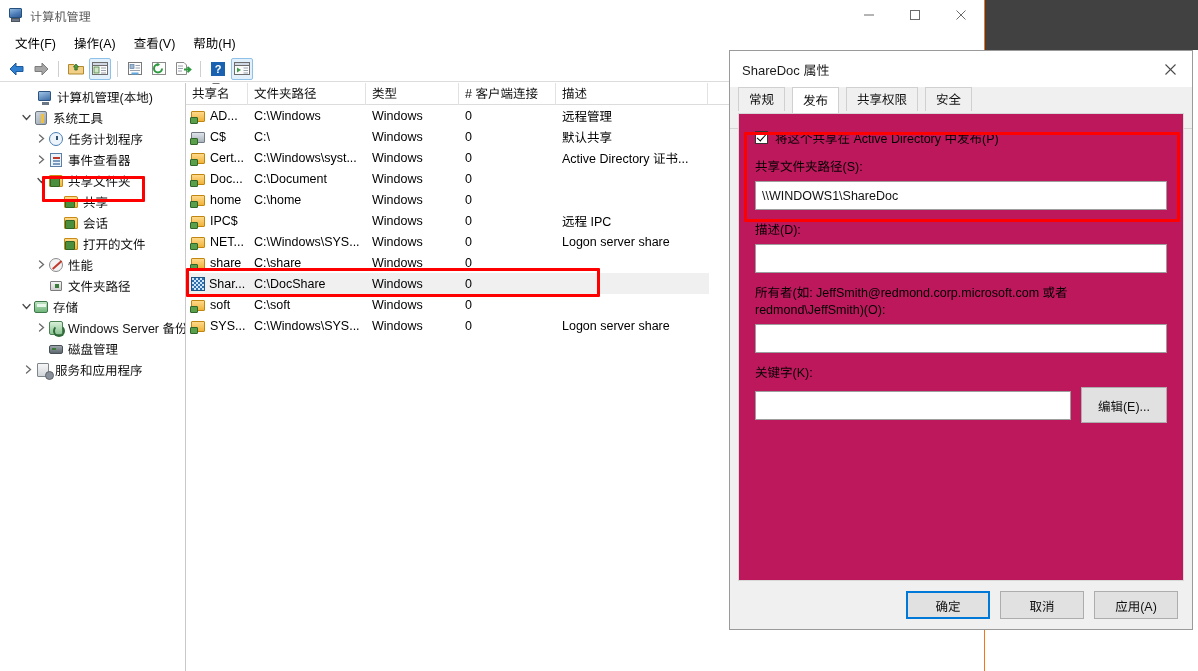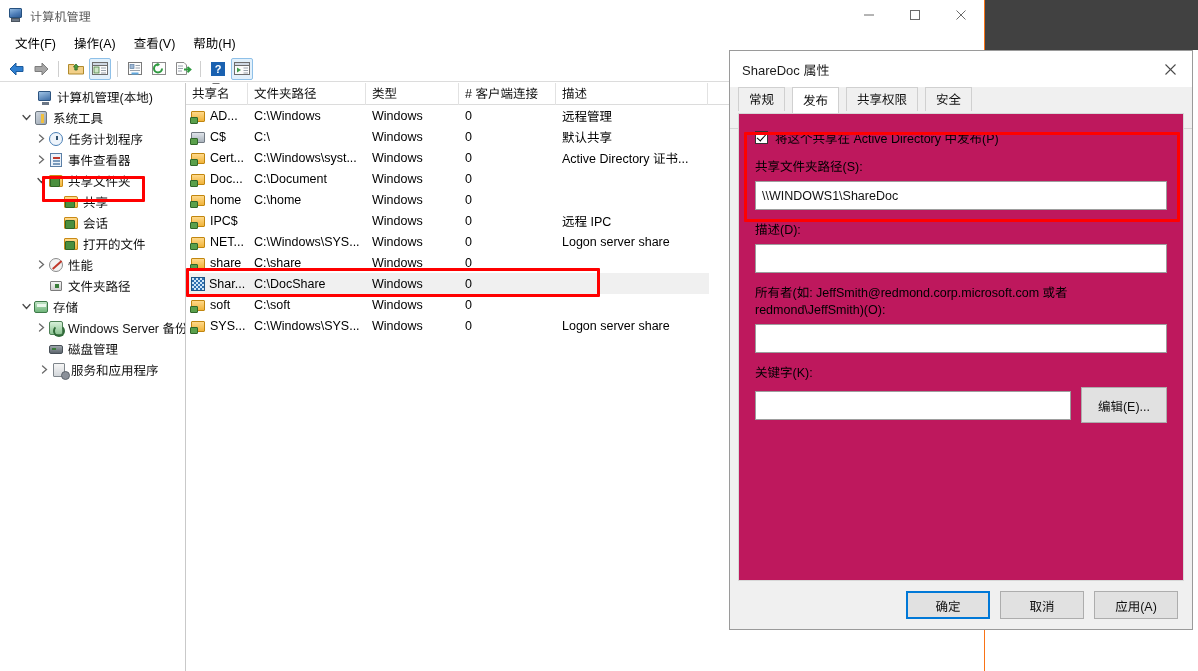--- a/index.html
+++ b/index.html
@@ -490,21 +490,21 @@
             </span>
             <span class="tlabel">Windows Server 备份</span>
           </div>
           <div class="tree-row" style="padding-left: 34px;">
             <span class="tw"></span>
             <span class="ticon">
               <span class="ic-disk"></span>
             </span>
             <span class="tlabel">磁盘管理</span>
           </div>
-          <div class="tree-row" style="padding-left: 21px; margin-left: 16px;">
+          <div class="tree-row" style="padding-left: 21px;">
             <span class="tw">
               <svg width="9" height="9" viewBox="0 0 9 9">
                 <path d="M2.5 1 L6.5 4.5 L2.5 8" fill="none" stroke="#6a6a6a" stroke-width="1.3" stroke-linecap="round"></path>
               </svg>
             </span>
             <span class="ticon">
               <span class="ic-services"></span>
             </span>
             <span class="tlabel">服务和应用程序</span>
           </div>

